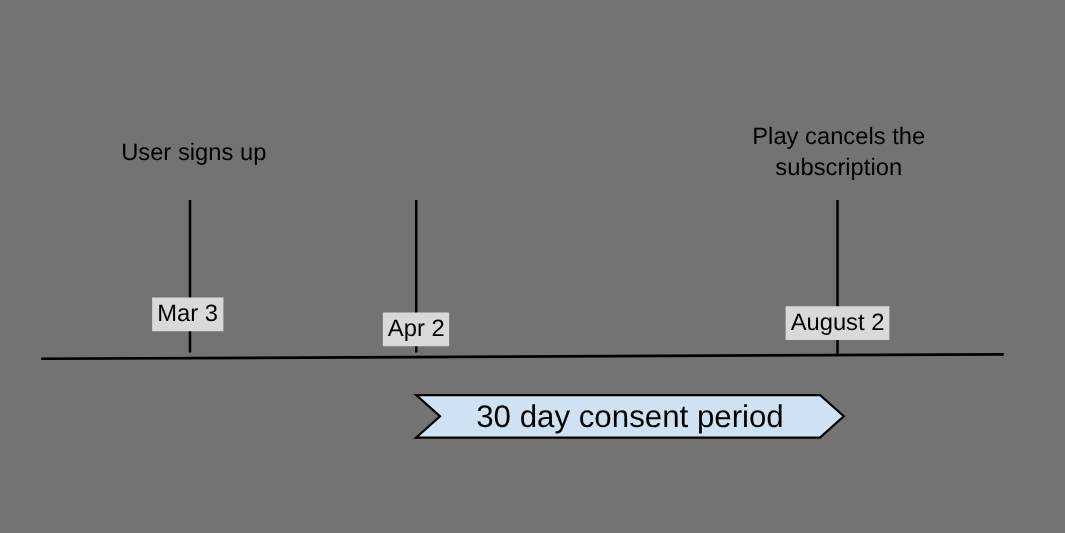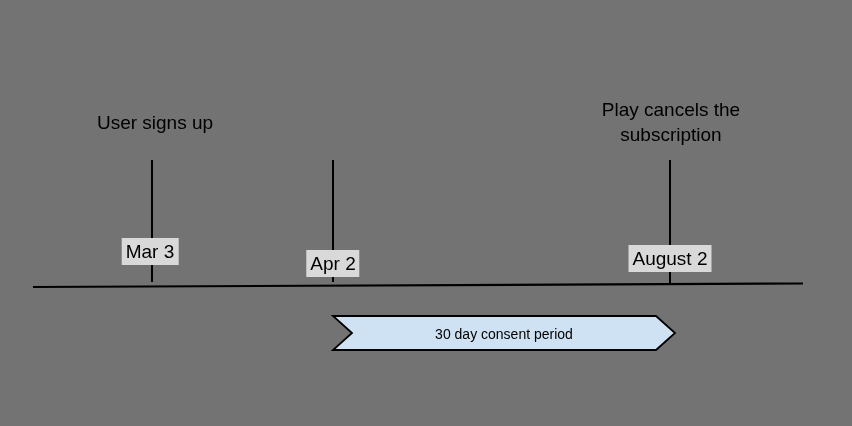--- a/index.html
+++ b/index.html
@@ -45,21 +45,21 @@
     font-size: 19px;
     line-height: 27px;
     height: 27px;
     padding: 0 4px;
     white-space: nowrap;
     color: #000000;
   }
   .ribbon-label {
     position: absolute;
     transform: translate(-50%, -50%);
-    font-size: 14px;
+    font-size: 25px;
     white-space: nowrap;
     color: #000000;
   }
 </style>
 </head>
 <body>
 
 <div class="canvas">
 
   <div class="tick" style="left:151px; top:160px; height:122px"></div>

